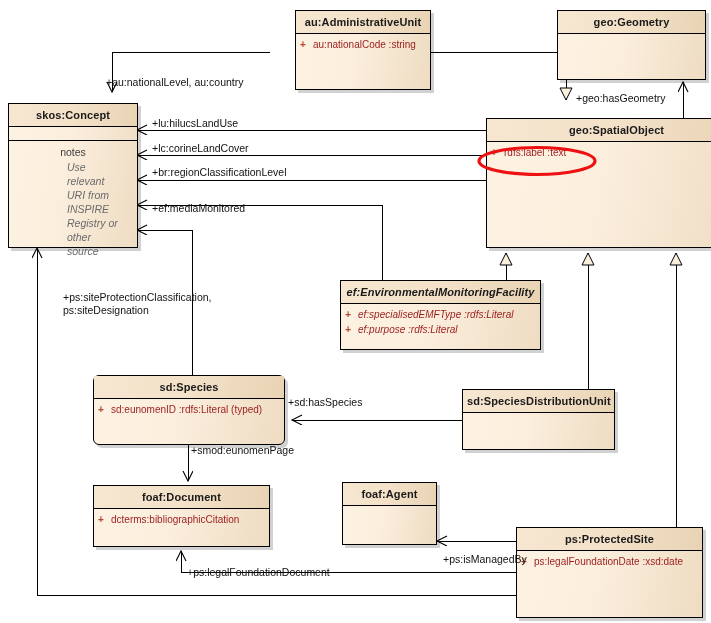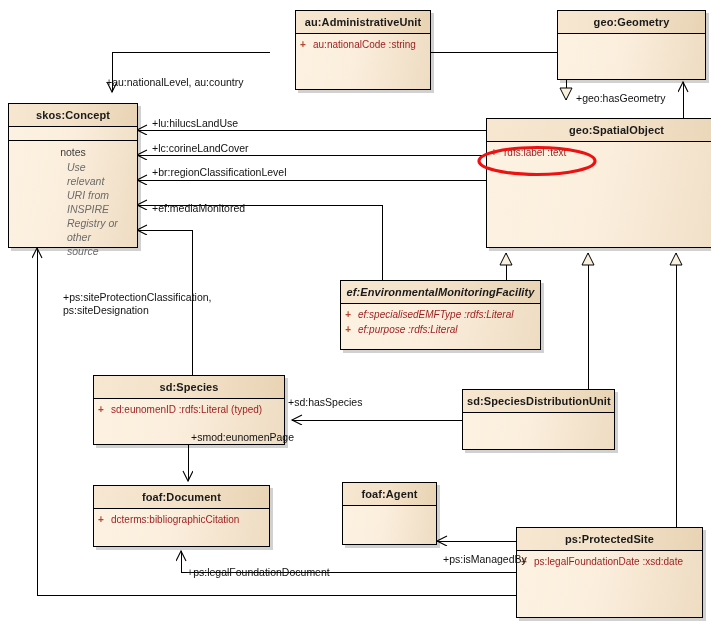--- a/index.html
+++ b/index.html
@@ -222,21 +222,21 @@
     <div class="uml-compartment last">
       <div class="uml-attr">
         <span class="vis">+</span><span>ef:specialisedEMFType  :rdfs:Literal</span>
       </div>
       <div class="uml-attr">
         <span class="vis">+</span><span>ef:purpose  :rdfs:Literal</span>
       </div>
     </div>
   </div>
 
-  <div class="uml-class" style="left:93px; top:375px; width:192px; height:70px;">
+  <div class="uml-class" style="left:93px; top:375px; width:192px; height:70px;border-radius:6px;">
     <div class="uml-title">sd:Species</div>
     <div class="uml-compartment last">
       <div class="uml-attr">
         <span class="vis">+</span><span>sd:eunomenID  :rdfs:Literal (typed)</span>
       </div>
     </div>
   </div>
 
   <div class="uml-class" style="left:462px; top:389px; width:153px; height:61px;">
     <div class="uml-title">sd:SpeciesDistributionUnit</div>
@@ -276,19 +276,19 @@
 
   <div class="edge-label" style="left:152px; top:202px;">+ef:mediaMonitored</div>
 
 
   <div class="edge-label" style="left:576px; top:92px;">+geo:hasGeometry</div>
 
   <div class="edge-label wrap" style="left:40px; top:291px; width:165px;margin-left:23px;">+ps:siteProtectionClassification, ps:siteDesignation</div>
 
   <div class="edge-label" style="left:288px; top:396px;">+sd:hasSpecies</div>
 
-  <div class="edge-label" style="left:191px; top:431px;">+smod:eunomenPage</div>
+  <div class="edge-label" style="left:191px; top:444px;">+smod:eunomenPage</div>
 
   <div class="edge-label" style="left:443px; top:529px;margin-top:24px;">+ps:isManagedBy</div>
 
   <div class="edge-label" style="left:187px; top:566px;">+ps:legalFoundationDocument</div>
 
 </div>
 
 </body></html>

